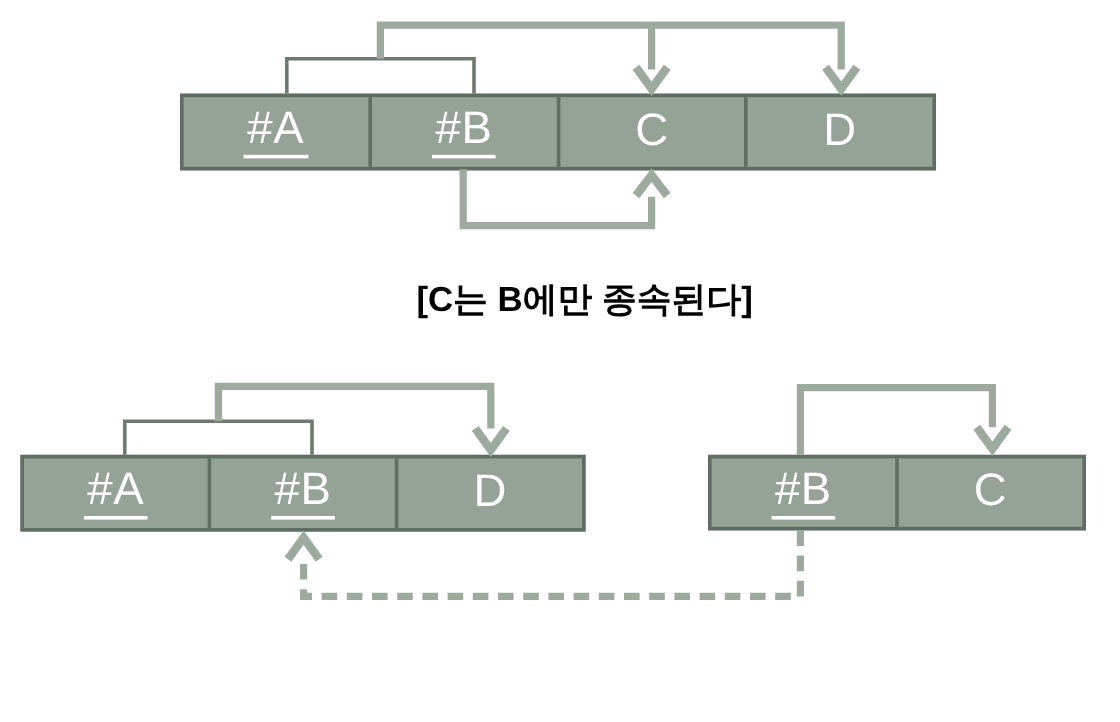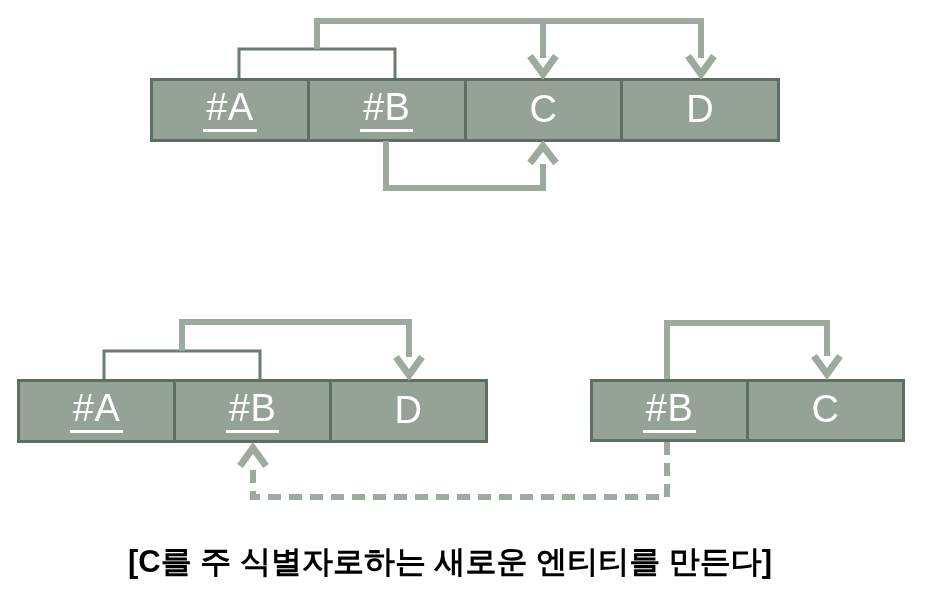--- a/index.html
+++ b/index.html
@@ -31,20 +31,21 @@
       <span class="lbl key">#B</span>
     </div>
     <div class="cell">
       <span class="lbl">C</span>
     </div>
     <div class="cell">
       <span class="lbl">D</span>
     </div>
   </div>
 
+  <div class="caption caption-top">[C는 B에만 종속된다]</div>
 
   <div class="etable" style="left:17px;top:379px;width:471px;height:64px">
     <div class="cell">
       <span class="lbl key">#A</span>
     </div>
     <div class="cell">
       <span class="lbl key">#B</span>
     </div>
     <div class="cell">
       <span class="lbl">D</span>
@@ -53,21 +54,20 @@
 
   <div class="etable" style="left:590px;top:379px;width:315px;height:63px">
     <div class="cell">
       <span class="lbl key">#B</span>
     </div>
     <div class="cell">
       <span class="lbl">C</span>
     </div>
   </div>
 
-  <div class="caption caption-bottom">[C를 주 식별자로하는 새로운 엔티티를 만든다]</div>
 
   <svg class="overlay" viewBox="0 0 933 602" xmlns="http://www.w3.org/2000/svg">
 
     <path d="M239 78 V49 H395 V78" fill="none" stroke="#6d7a6f" stroke-width="3"></path>
 
     <path d="M317 49 V21 H701 V58 M543 21 V58" fill="none" stroke="#9dab9e" stroke-width="6"></path>
     <path d="M530 56 L543 74 L556 56" fill="none" stroke="#9dab9e" stroke-width="7"></path>
     <path d="M688 56 L701 74 L714 56" fill="none" stroke="#9dab9e" stroke-width="7"></path>
 
     <path d="M386 141 V188 H543 V164" fill="none" stroke="#9dab9e" stroke-width="6"></path>

